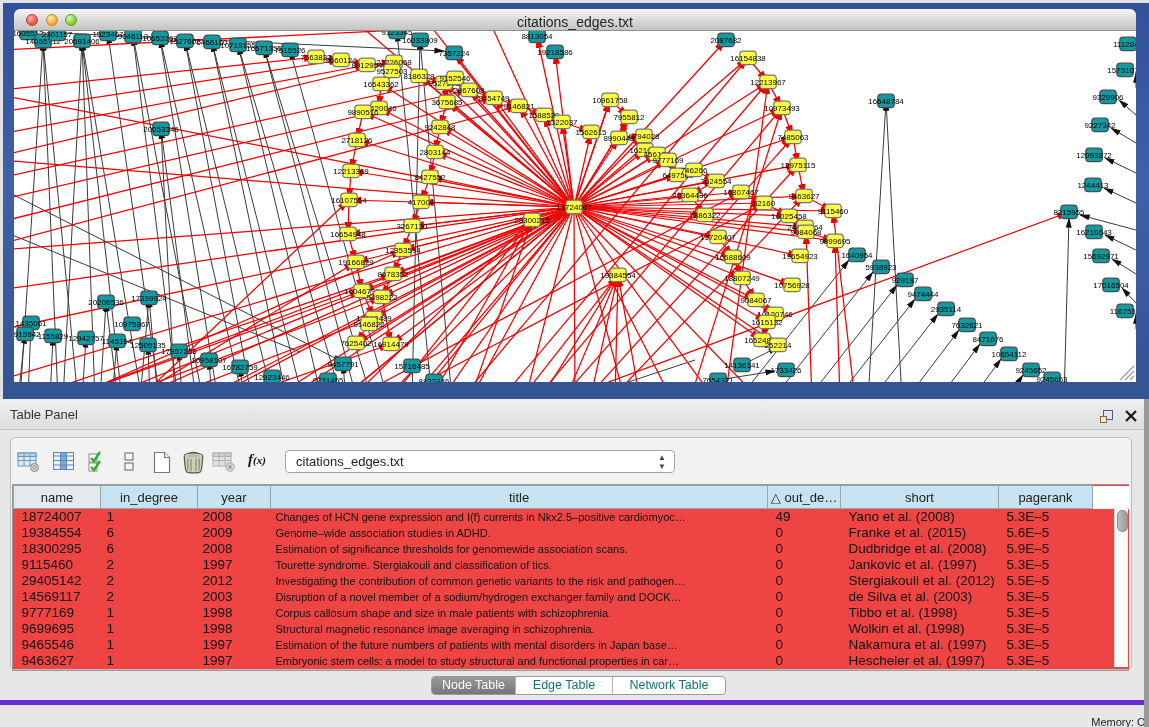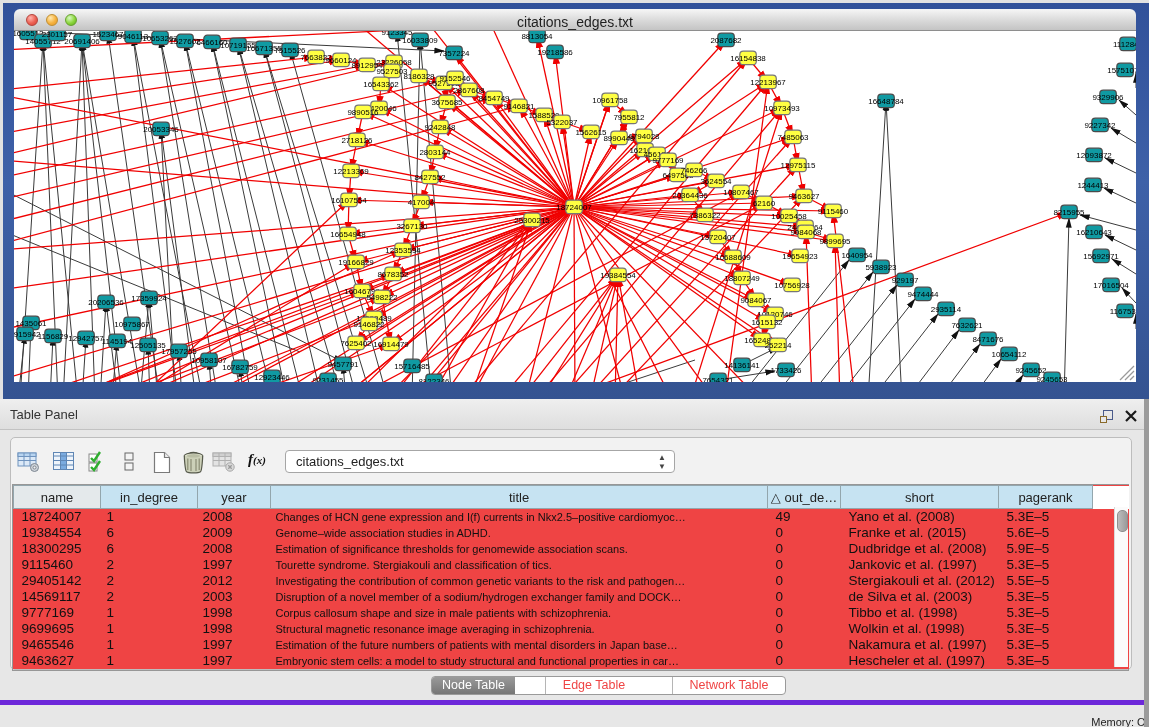--- a/index.html
+++ b/index.html
@@ -26,22 +26,22 @@
  box-sizing:border-box;pointer-events:none;}
 table.tbl th{height:20px;font-weight:normal;font-size:13px;color:#222;
  background:#c6e3f2;border:1px solid #93a6ad;border-top:1px solid #93a6ad;overflow:hidden;white-space:nowrap;}
 table.tbl th.c0{background:#e4e9eb;}
 table.tbl th.pad{background:#fff;border:none;}
 table.tbl td{height:16px;line-height:16px;padding:0 0 0 8px;overflow:hidden;white-space:nowrap;border:none;}
 table.tbl td.c3{padding-left:5px;font-size:11px;}
 table.tbl td.c1{padding-left:6px;}
 table.tbl td.c2{padding-left:5px;}
 #tabs{position:absolute;left:431px;top:277px;height:17px;border:1px solid #9a9a9a;
- border-radius:4px;overflow:hidden;font-size:12.5px;display:flex;background:#fff;gap:30px;}
-#tabs div{line-height:16px;color:#ef4444;text-align:center;}
+ border-radius:4px;overflow:hidden;font-size:12.5px;display:flex;background:#fff;}
+#tabs div{line-height:16px;color:#0f766e;text-align:center;}
 #tabs div:nth-child(1){width:83px;}#tabs div:nth-child(2){width:96px;}#tabs div:nth-child(3){width:112px;}
 #tabs div.sel{background:linear-gradient(#9a9a9a,#767676);color:#fff;}
 #tabs div + div{border-left:1px solid #b5b5b5;}
 #status{position:absolute;left:0;top:301px;width:100%;height:27px;background:#e7e7e7;
  border-top:5px solid #6d28d9;padding-left:38px;}
 #status .m{position:absolute;right:34px;top:11px;font-size:11px;color:#222;}
 #status .dot{position:absolute;right:15px;top:10px;width:11px;height:11px;border-radius:50%;
  background:#3ec63e;border:1.5px solid #2c2c2c;box-sizing:border-box;}
 #rborder{position:absolute;right:0;top:399px;width:5px;height:328px;background:#9b9b9b;}
 .icon{position:absolute;top:13px;}

